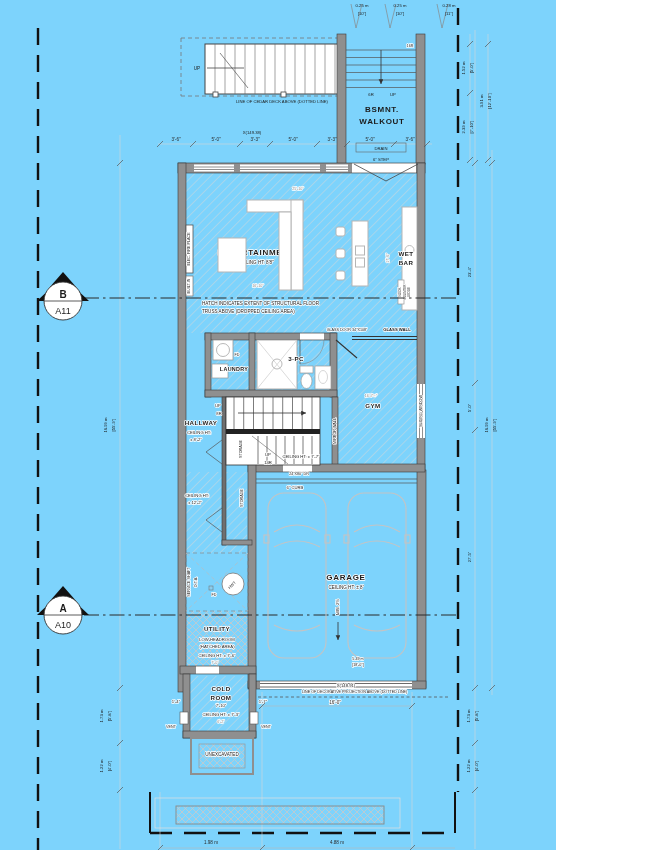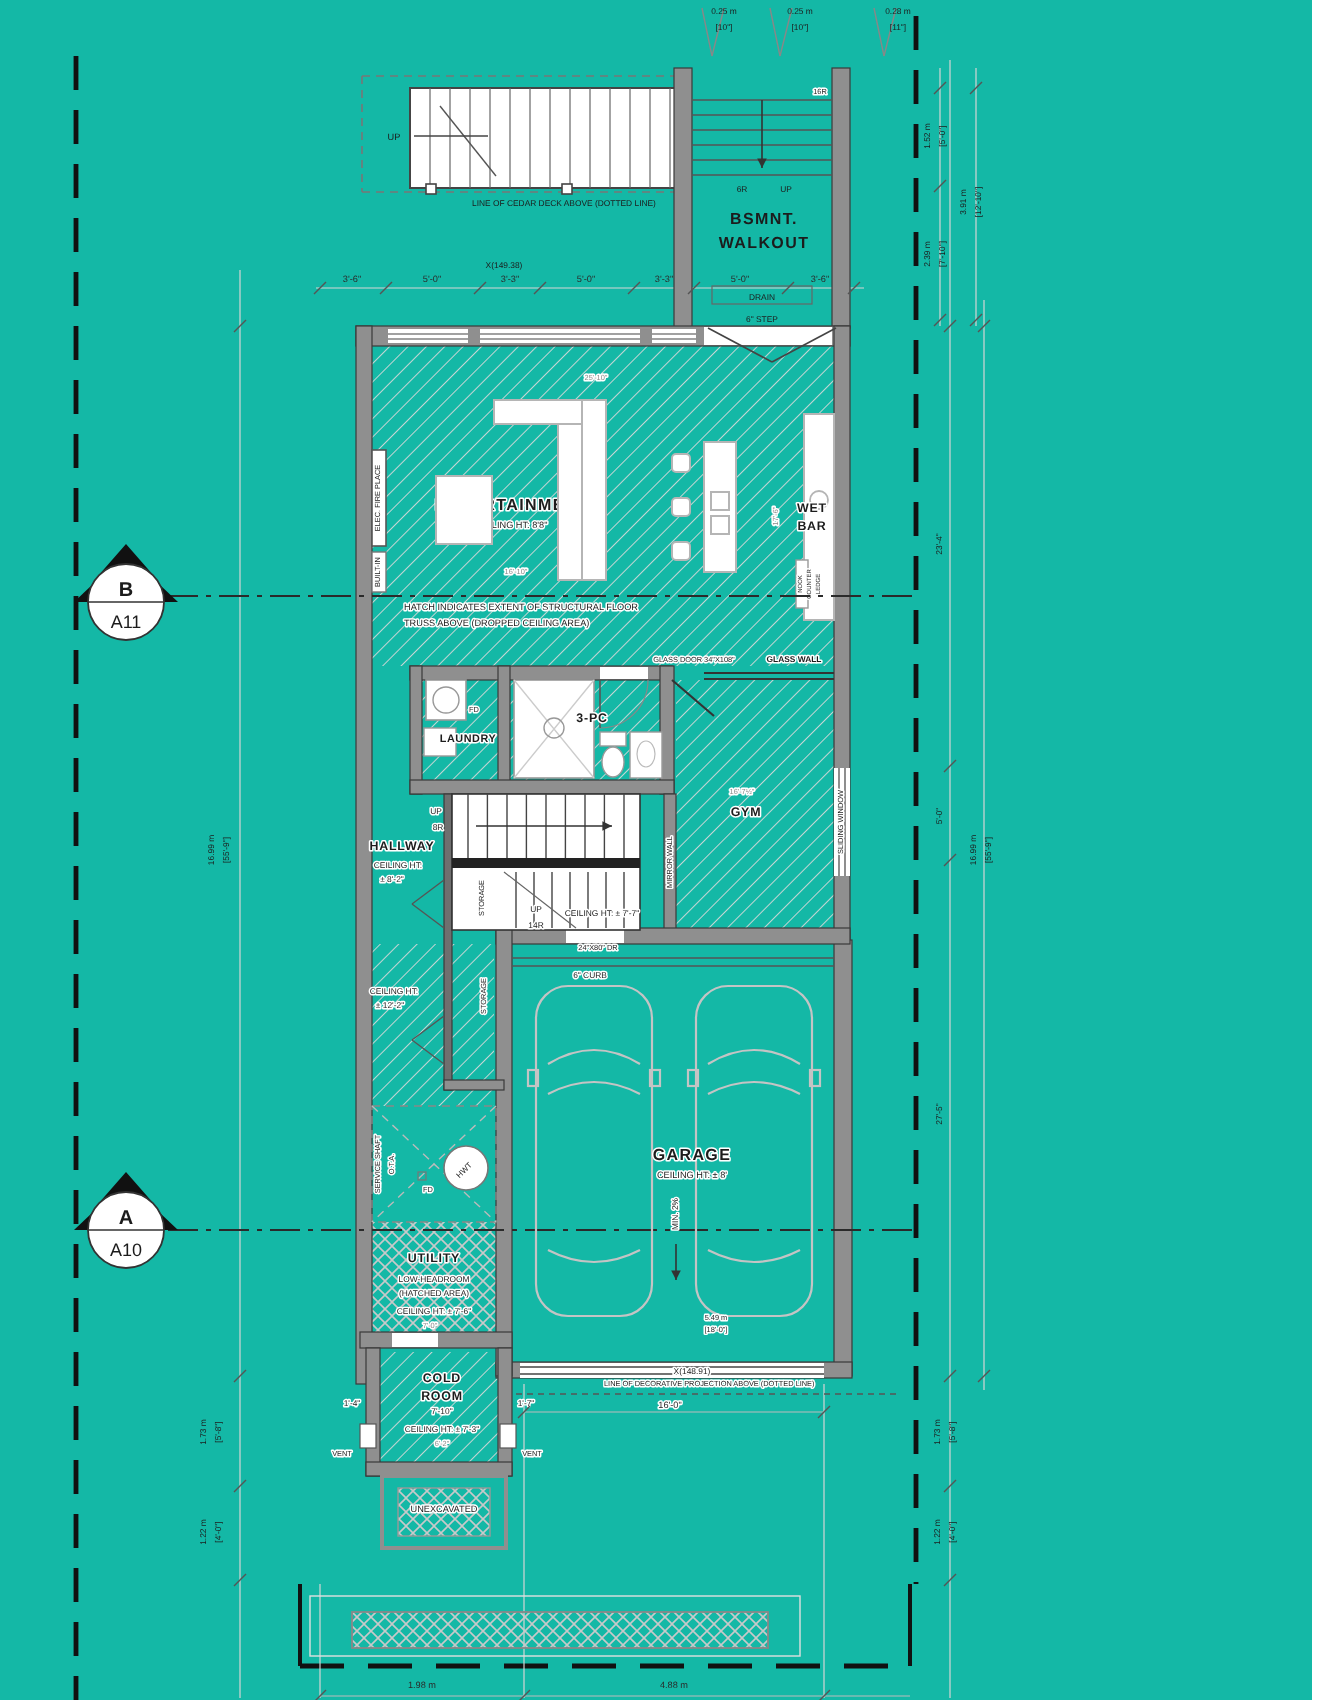--- a/index.html
+++ b/index.html
@@ -1,16 +1,16 @@
 <!DOCTYPE html>
 <html><head>
 <meta charset="utf-8">
 <style>
   html,body{margin:0;padding:0;background:#fff}
-  .sheet{position:relative;width:656px;height:850px;background:#14b8a6;overflow:hidden}
+  .sheet{position:relative;width:556px;height:850px;background:#7dd3fc;overflow:hidden}
   svg{display:block}
   text{font-family:"Liberation Sans",sans-serif;fill:#1c1c1c;text-anchor:middle}
   .rm{font-weight:bold;font-size:8px;letter-spacing:.7px}
   .rm2{font-weight:bold;font-size:6.2px;letter-spacing:.4px}
   .rm3{font-weight:bold;font-size:5.4px;letter-spacing:.3px}
   .lbl{font-size:4.6px}
   .sm{font-size:4.2px}
   .xs{font-size:3.7px}
   .dim{font-size:4.6px;fill:#2a2a2a}
   .faint{fill:#8a8a8a}

